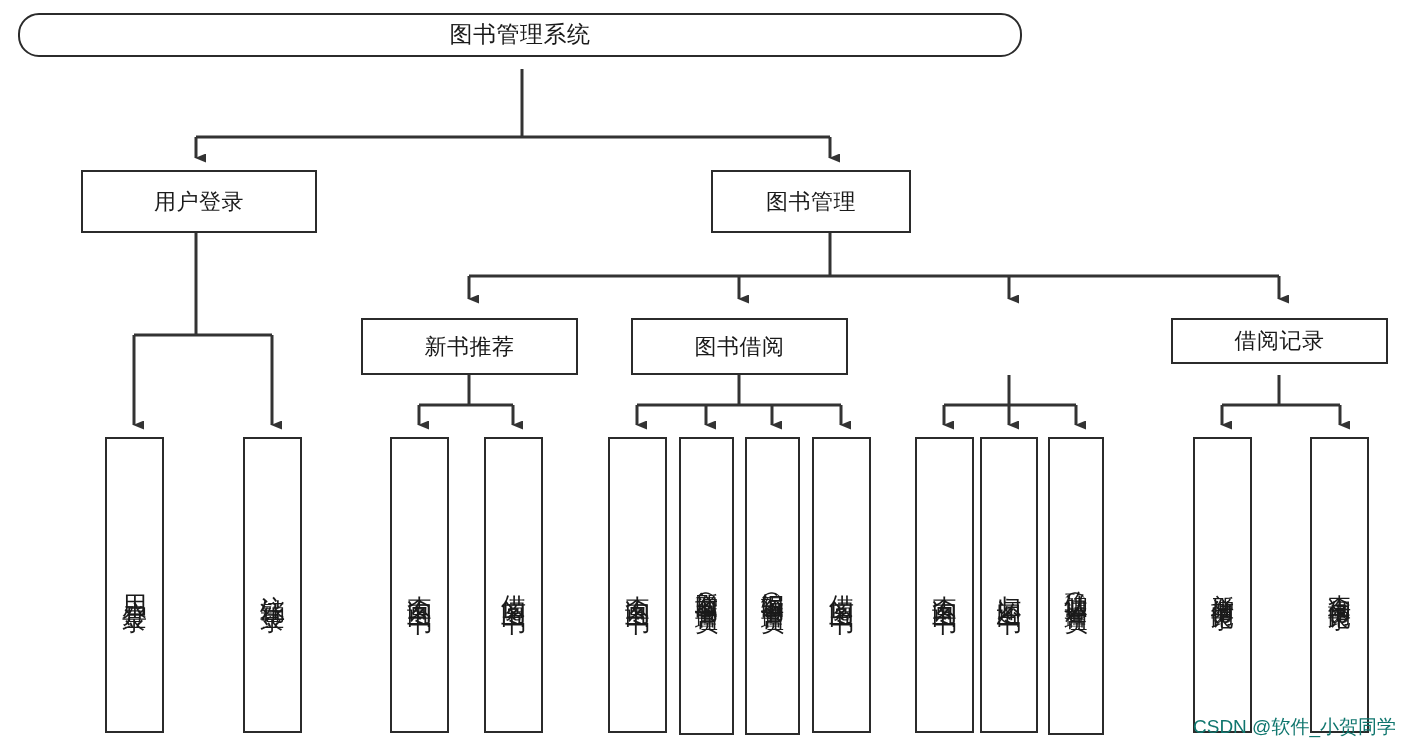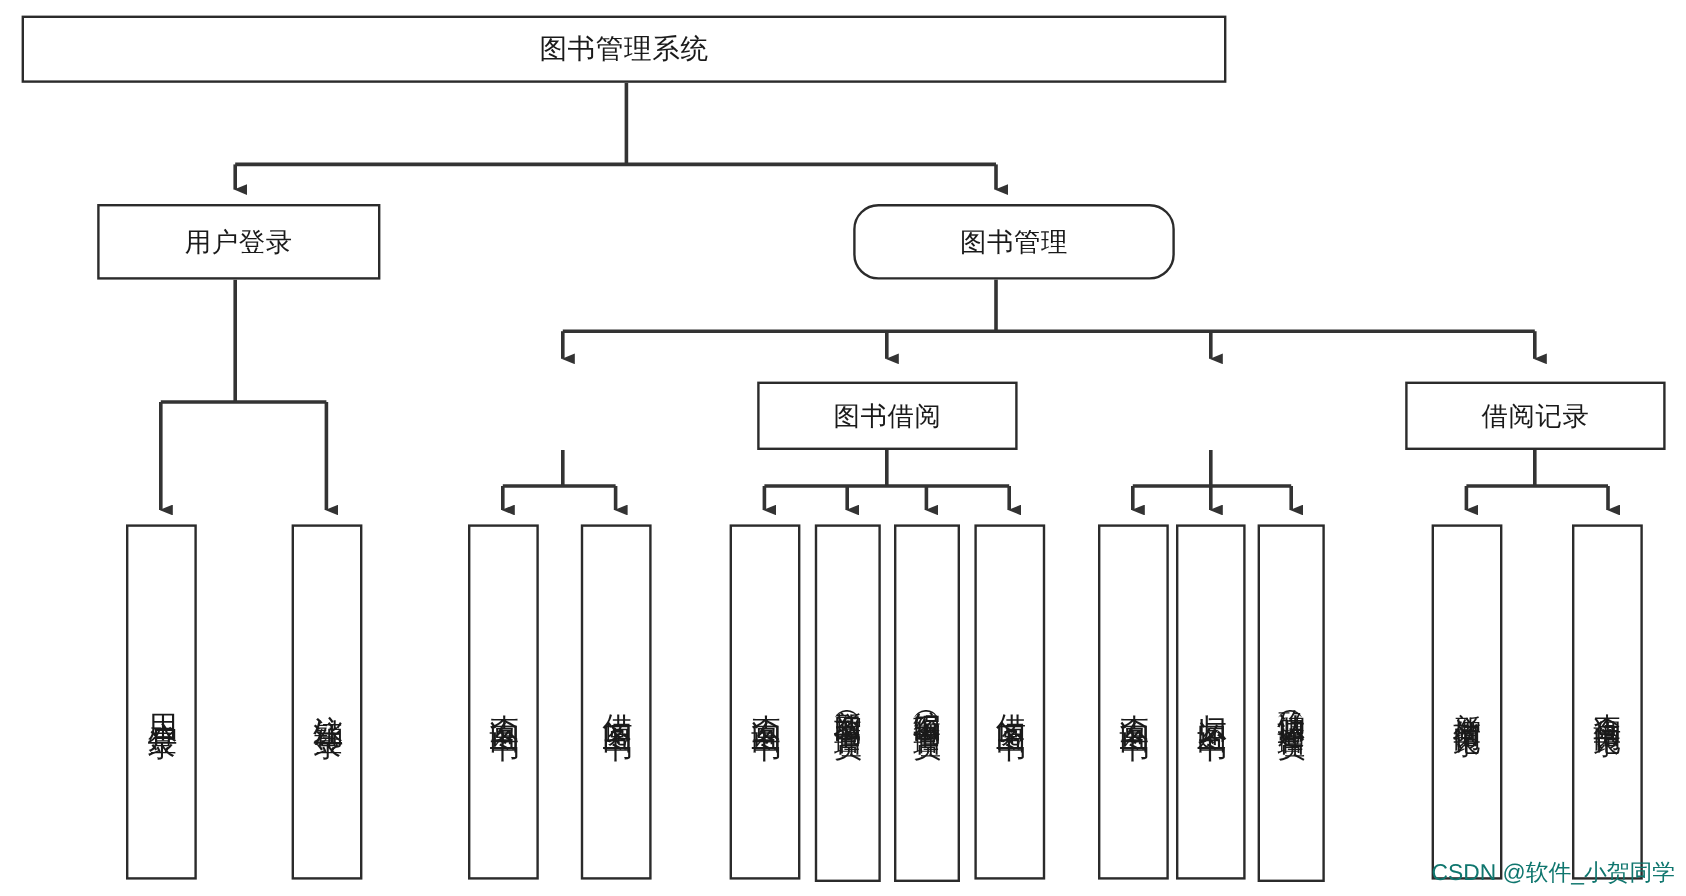--- a/index.html
+++ b/index.html
@@ -125,35 +125,38 @@
       <path d="M1009,405 L1009,425" marker-end="url(#arrowhead)"></path>
       <path d="M1076,405 L1076,425" marker-end="url(#arrowhead)"></path>
 
       <path d="M1279,375 L1279,405"></path>
       <path d="M1222,405 L1340,405"></path>
       <path d="M1222,405 L1222,425" marker-end="url(#arrowhead)"></path>
       <path d="M1340,405 L1340,425" marker-end="url(#arrowhead)"></path>
     </g>
   </svg>
 
-  <div class="node horiz root" style="left:18px; top:13px; width:1004px; height:56px;">
+  <div class="node horiz root" style="left:18px; top:13px; width:1004px; height:44px;border-radius:21px;">
     <span class="label">图书管理系统</span>
   </div>
 
   <div class="node horiz" style="left:81px; top:170px; width:236px; height:63px;">
     <span class="label">用户登录</span>
   </div>
-  <div class="node horiz" style="left:711px; top:170px; width:268px; height:63px;border-radius:21px;">
+  <div class="node horiz" style="left:711px; top:170px; width:200px; height:63px;">
     <span class="label">图书管理</span>
   </div>
 
+  <div class="node horiz" style="left:361px; top:318px; width:217px; height:57px;">
+    <span class="label">新书推荐</span>
+  </div>
   <div class="node horiz" style="left:631px; top:318px; width:217px; height:57px;">
     <span class="label">图书借阅</span>
   </div>
-  <div class="node horiz" style="left:1171px; top:318px; width:217px; height:57px;">
+  <div class="node horiz" style="left:1171px; top:318px; width:217px; height:46px;">
     <span class="label">借阅记录</span>
   </div>
 
   <div class="node vert" style="left:105px; top:437px; width:59px; height:296px;">
     <span class="label">用户登录</span>
   </div>
   <div class="node vert" style="left:243px; top:437px; width:59px; height:296px;">
     <span class="label">注销登录</span>
   </div>
 

